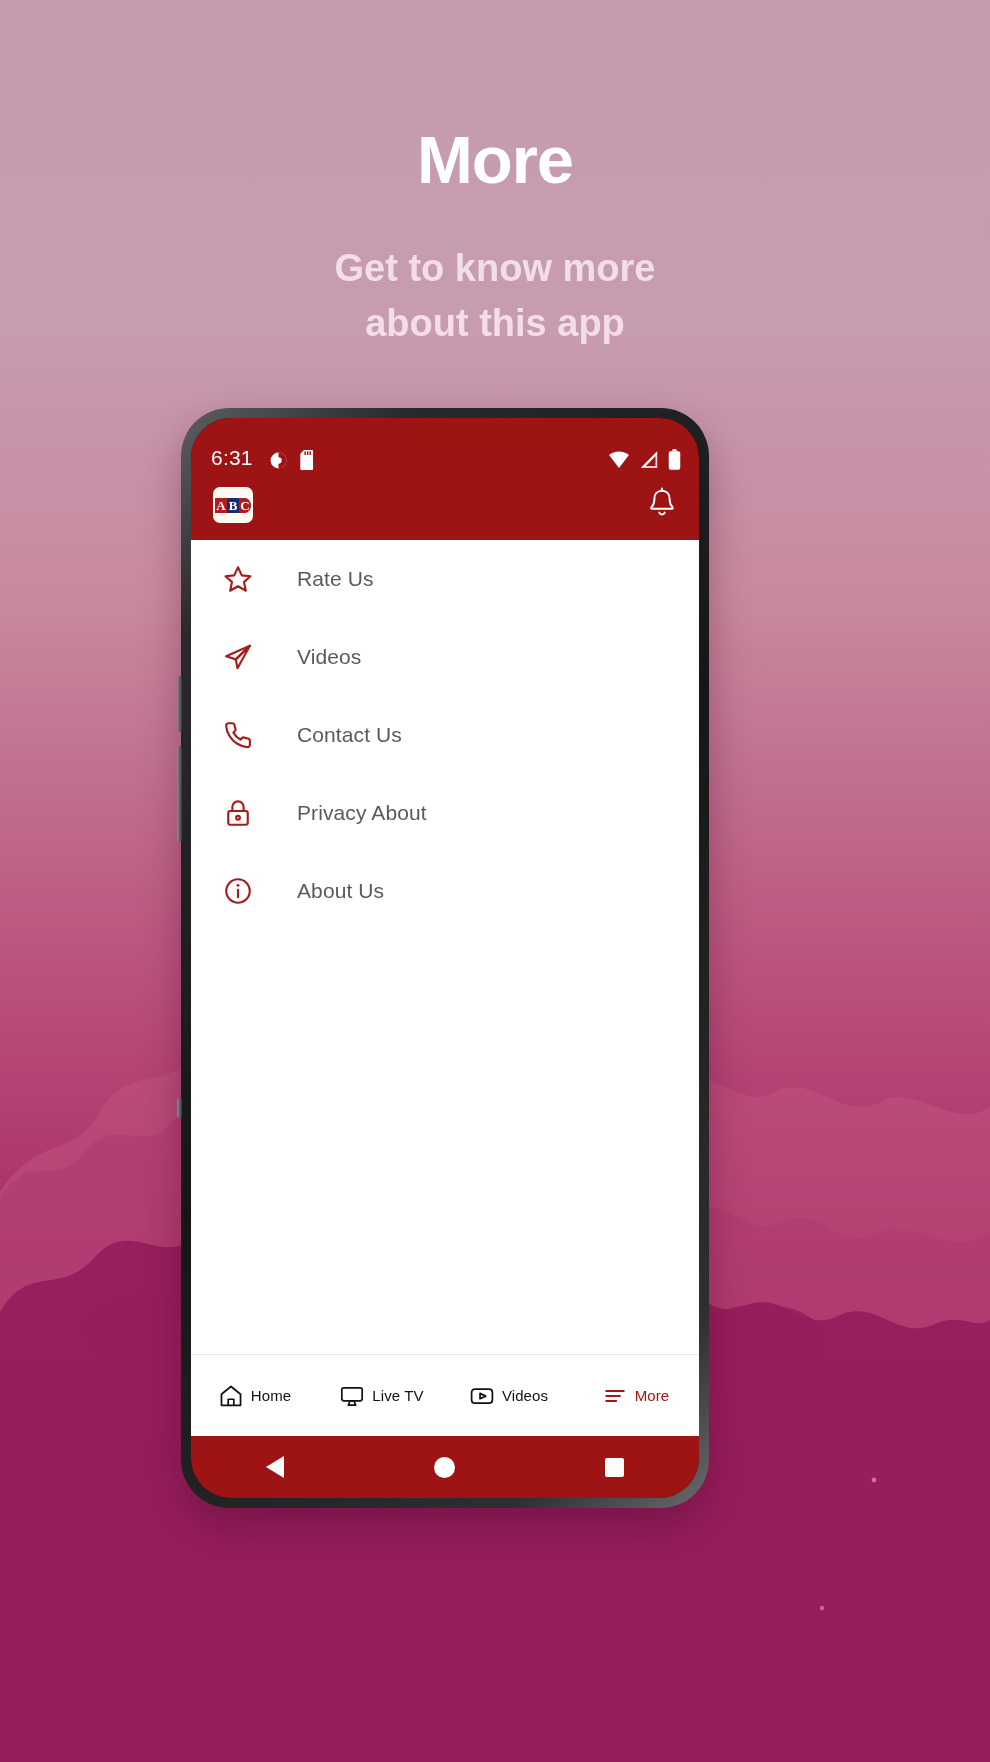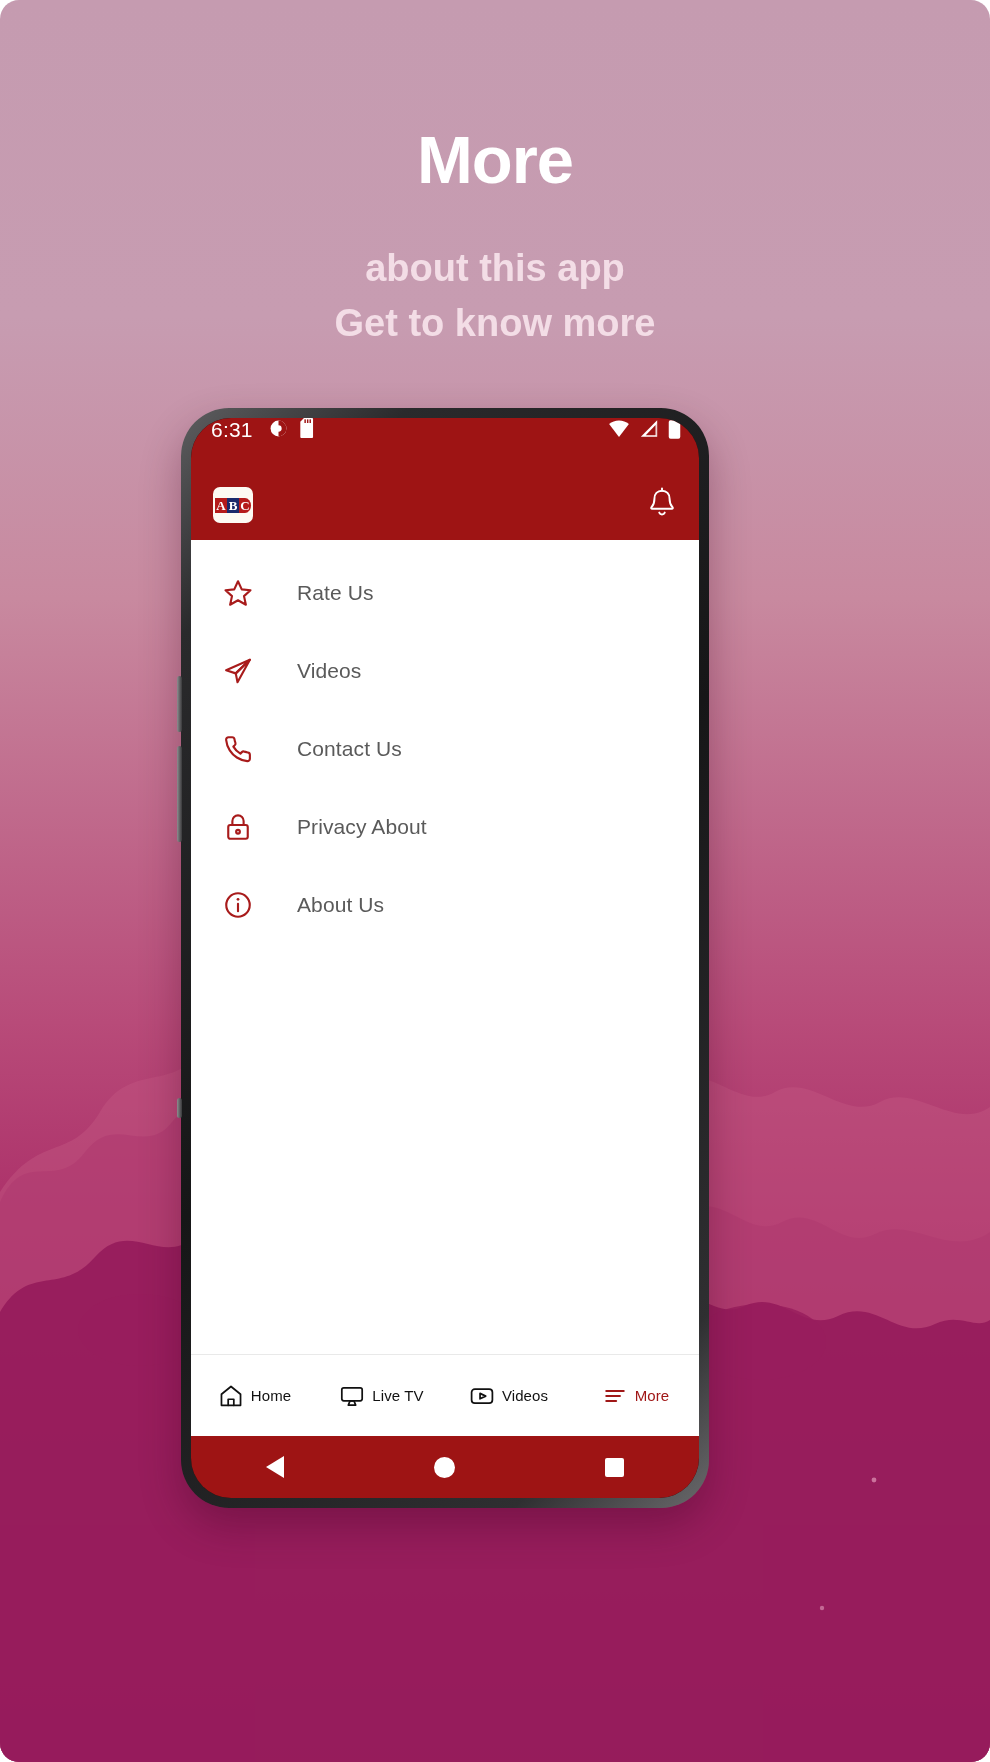--- a/index.html
+++ b/index.html
@@ -19,21 +19,20 @@
         #c59bb0 0%,
         #c79cb1 18%,
         #c8899f 34%,
         #c06a8c 46%,
         #b84b79 58%,
         #ab2e68 70%,
         #9c1a5a 82%,
         #8d0f4f 92%,
         #7f0847 100%);
     overflow: hidden;
-    border-radius: 19px;
   }
 
   
   .foliage {
     position: absolute;
     left: 0;
     width: 990px;
     pointer-events: none;
   }
   .f-far   { bottom: 0; height: 1000px; opacity: .55; }
@@ -97,21 +96,21 @@
   }
   .btn-a { top: 268px; height: 56px; }
   .btn-b { top: 338px; height: 96px; }
   .btn-c { top: 690px; height: 20px; }
 
   
   .statusbar {
     height: 52px;
     background: #9e1414;
     display: flex;
-    align-items: flex-start;
+    align-items: flex-end;
     padding: 0 18px 0 20px;
     flex: 0 0 auto;
   }
   .sb-time {
     color: #fff;
     font-size: 21px;
     letter-spacing: .2px;
   }
   .sb-left-icons { display: flex; align-items: center; gap: 12px; margin-left: 16px; }
   .sb-right { margin-left: auto; display: flex; align-items: center; gap: 9px; }
@@ -151,21 +150,21 @@
   .bell-wrap { margin-left: auto; }
 
   
   .screen-body {
     background: #ffffff;
     flex: 1 1 auto;
     display: flex;
     flex-direction: column;
     overflow: hidden;
   }
-  .menu-list { padding-top: 14px; }
+  .menu-list { }
   .menu-item {
     display: flex;
     align-items: center;
     height: 78px;
     padding: 0 22px 0 24px;
   }
   .menu-icon {
     width: 46px;
     display: flex;
     align-items: center;
@@ -259,22 +258,22 @@
     <ellipse cx="300" cy="232" rx="54" ry="32" fill="#8f1356" opacity=".85"></ellipse>
     <ellipse cx="520" cy="258" rx="58" ry="34" fill="#8f1356" opacity=".85"></ellipse>
     <ellipse cx="760" cy="280" rx="66" ry="38" fill="#8f1356" opacity=".85"></ellipse>
     <circle cx="874" cy="418" r="2.4" fill="#e7a8c6" opacity=".8"></circle>
     <circle cx="822" cy="546" r="2.2" fill="#e7a8c6" opacity=".7"></circle>
   </svg>
 
   <div class="hero">
     <div class="hero-title">More</div>
     <div class="hero-sub">
+      <div>Get to know more</div>
       <div>about this app</div>
-      <div>Get to know more</div>
     </div>
   </div>
 
   <div class="phone">
     <div class="side-btn btn-a"></div>
     <div class="side-btn btn-b"></div>
     <div class="side-btn btn-c"></div>
 
     <div class="phone-inner">
 

